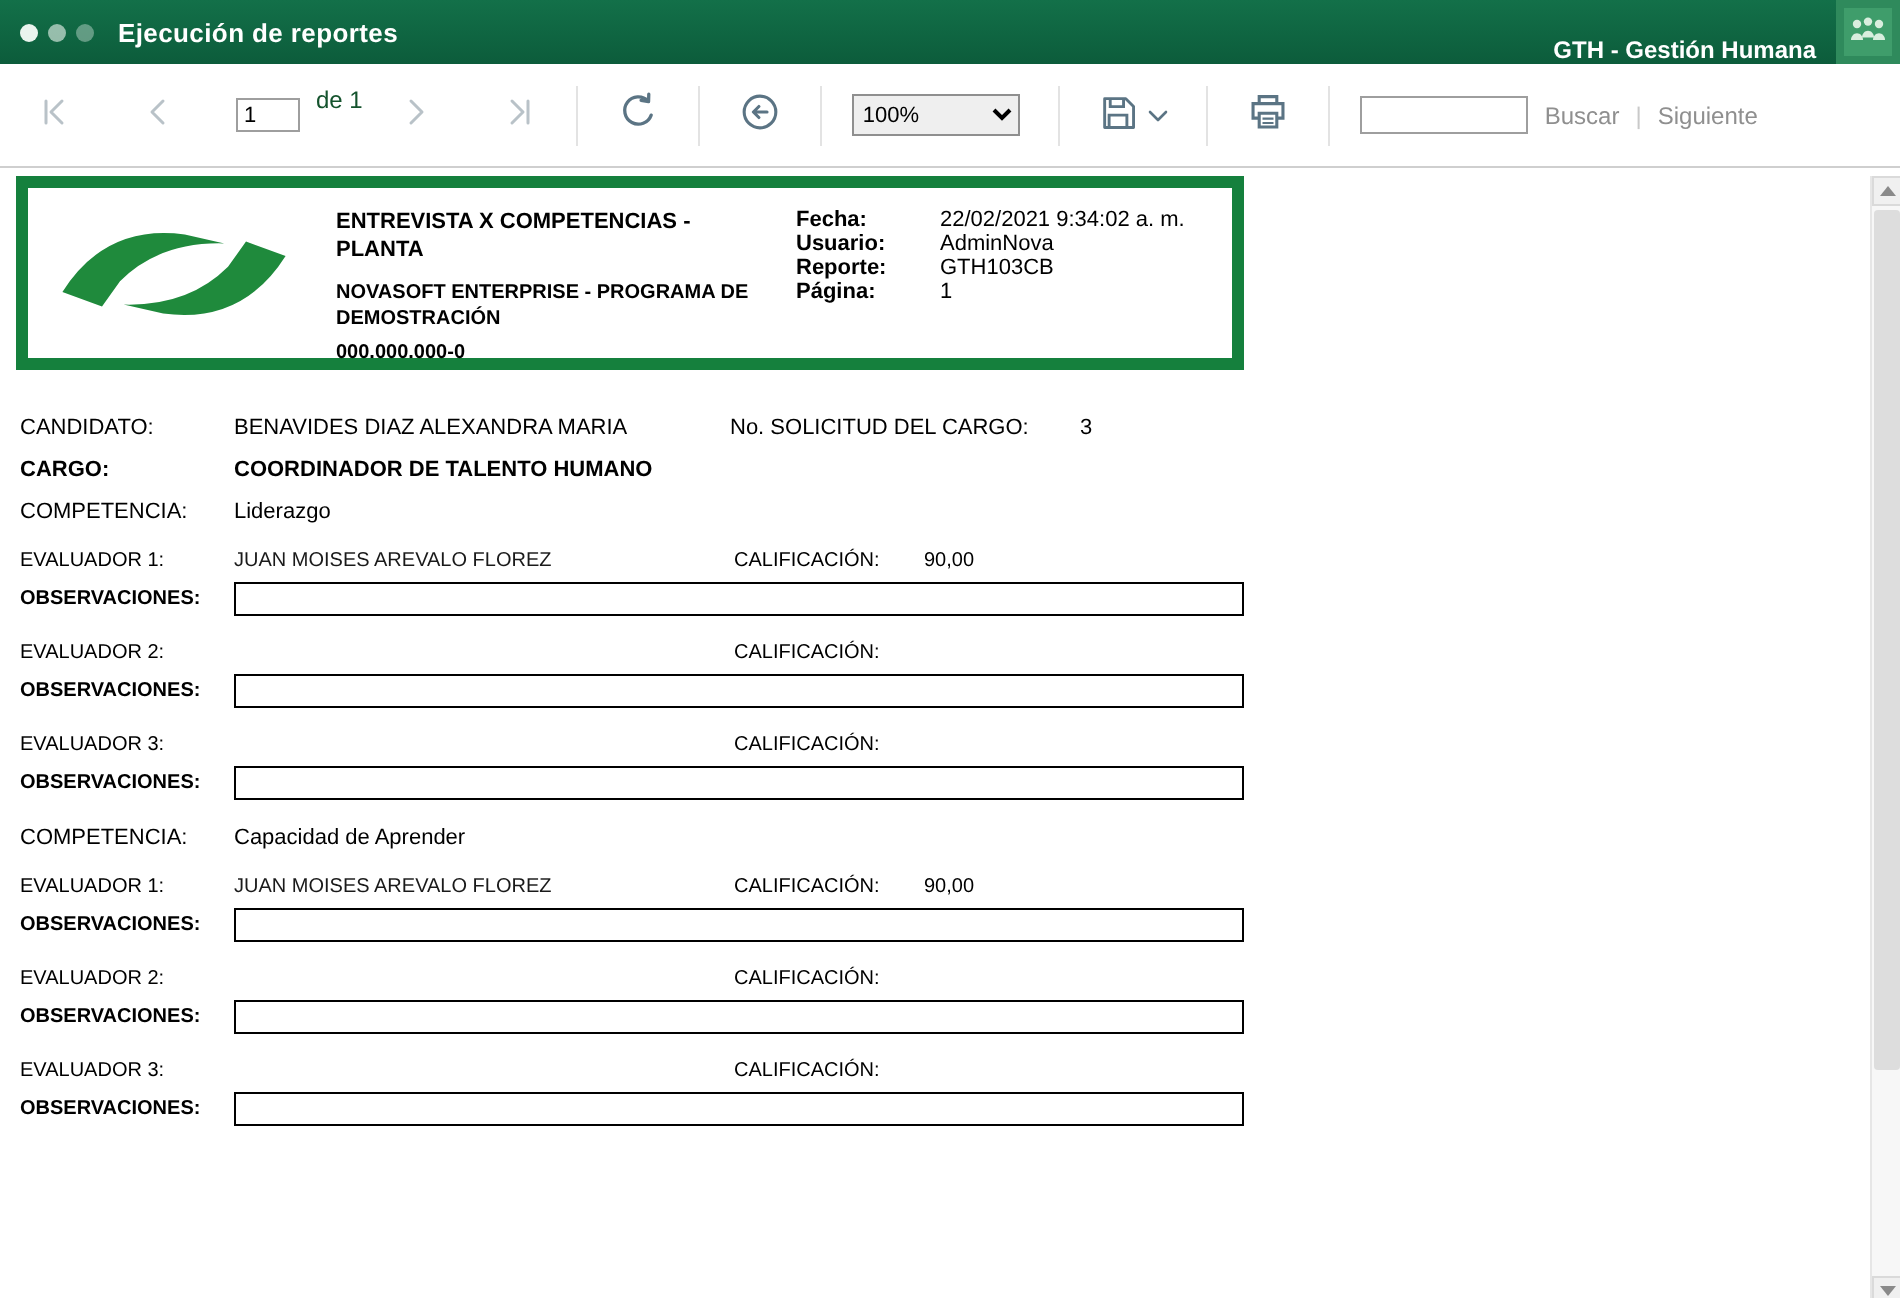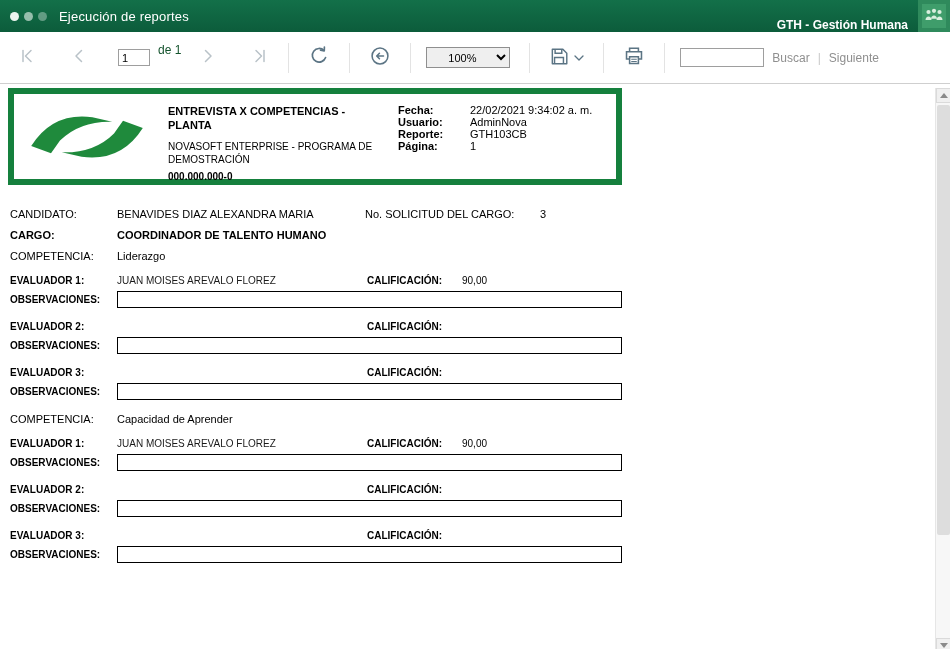--- a/index.html
+++ b/index.html
@@ -16,65 +16,65 @@
     height: 32px;
     background: linear-gradient(180deg, #137049, #0c5c3b);
     display: flex; align-items: center;
     padding-left: 10px;
     color: #fff;
   }
   .dots { display: flex; gap: 5px; margin-right: 12px; }
   .dot { width: 9px; height: 9px; border-radius: 50%; background: #eaf4ee; display: inline-block; }
   .dot.d2 { opacity: .62; }
   .dot.d3 { opacity: .38; }
-  .win-title { font-size: 13px; letter-spacing: .2px; }
+  .win-title { font-size: 13px; letter-spacing: .2px; font-weight: bold; }
   .titlebar-right { margin-left: auto; display: flex; align-items: flex-end; gap: 10px; height: 100%; }
   .badge { font-size: 12px; font-weight: bold; }
   .corner-icon { width: 32px; height: 32px; background: #2f8a5c; display: flex; align-items: center; justify-content: center; }
 
   
   .toolbar {
     height: 52px;
     border-bottom: 1px solid #cfcfcf;
     background: #fff;
     display: flex; align-items: center;
     padding: 0 14px;
   }
   .tb { background: none; border: 0; padding: 4px; cursor: pointer; display: flex; align-items: center; }
   .sep { width: 1px; height: 30px; background: #e3e3e3; margin: 0 15px; flex: 0 0 1px; }
   .mr-lg { margin-right: 26px; }
   .page-input { width: 32px; height: 17px; border: 1px solid #9e9e9e; font-size: 11px; padding: 0 3px; font-family: "Liberation Sans", sans-serif; }
   .of { font-size: 12px; color: #14532d; margin: 0 14px 16px 8px; }
-  .zoom-select { width: 84px; height: 21px; font-size: 11px; border: 1px solid #8f8f8f; font-family: "Liberation Sans", sans-serif; margin-right: 4px; text-align: center; }
+  .zoom-select { width: 84px; height: 21px; font-size: 11px; border: 1px solid #8f8f8f; font-family: "Liberation Sans", sans-serif; margin-right: 4px; }
   .search-input { width: 84px; height: 19px; border: 1px solid #9e9e9e; font-size: 11px; padding: 0 3px; font-family: "Liberation Sans", sans-serif; }
   .gray-label { color: #8f8f8f; font-size: 12px; margin-left: 8px; cursor: pointer; }
   .thin-div { color: #c9c9c9; font-size: 12px; margin-left: 8px; }
 
   
   .viewer { position: relative; height: 565px; background: #fff; }
   .report { margin: 4px 0 0 8px; width: 614px; height: 493px; overflow: hidden; }
 
   
   .rheader { border: 6px solid #15803d; height: 97px; display: flex; padding: 7px 8px; }
   .logo-wrap { width: 142px; display: flex; align-items: center; }
   .mid-col { width: 220px; padding-left: 4px; padding-top: 3px; }
   .r-title { font-size: 11px; font-weight: bold; line-height: 1.3; }
-  .r-sub { font-size: 10px; font-weight: normal; line-height: 1.3; margin-top: 7px; }
+  .r-sub { font-size: 10px; font-weight: bold; line-height: 1.3; margin-top: 7px; }
   .r-nit { font-size: 10px; font-weight: bold; margin-top: 5px; }
   .right-col { flex: 1; padding-left: 14px; padding-top: 3px; display: grid; grid-template-columns: 72px auto; align-content: start; font-size: 11px; }
   .right-col .hl { font-weight: bold; }
 
   
   .rbody { margin-top: 23px; padding-left: 2px; }
   .row-c { display: grid; grid-template-columns: 107px 248px 175px 1fr; font-size: 11px; font-weight: normal; margin-bottom: 9px; align-items: baseline; }
   .row-2 { display: grid; grid-template-columns: 107px 1fr; font-size: 11px; font-weight: bold; margin-bottom: 9px; }
   .comp-row { display: grid; grid-template-columns: 107px 1fr; font-size: 11px; font-weight: normal; margin-bottom: 13px; }
   .comp-row.second { margin-top: 3px; }
   .ev-row { display: grid; grid-template-columns: 107px 250px 95px 1fr; font-size: 10px; margin-bottom: 5px; align-items: baseline; }
-  .ev-row .hl { font-weight: bold; }
+  .ev-row .hl { font-weight: normal; }
   .ev-name { color: #1a1a1a; }
   .obs-row { display: flex; font-size: 10px; margin-bottom: 13px; align-items: flex-start; }
   .obs-row .hl { width: 107px; font-weight: bold; padding-top: 3px; flex: 0 0 107px; }
   .obs-box { flex: 1; height: 17px; border: 1px solid #000; background: #fff; }
 
   
   .vscroll { position: absolute; top: 0; right: 0; width: 15px; height: 100%; background: #f7f7f7; border-left: 1px solid #e6e6e6; }
   .sb-btn { position: absolute; left: 0; width: 15px; height: 15px; background: #f0f0f0; border: 1px solid #dadada; display: flex; align-items: center; justify-content: center; cursor: pointer; }
   .sb-up { top: 0; }
   .sb-down { bottom: 0; }

